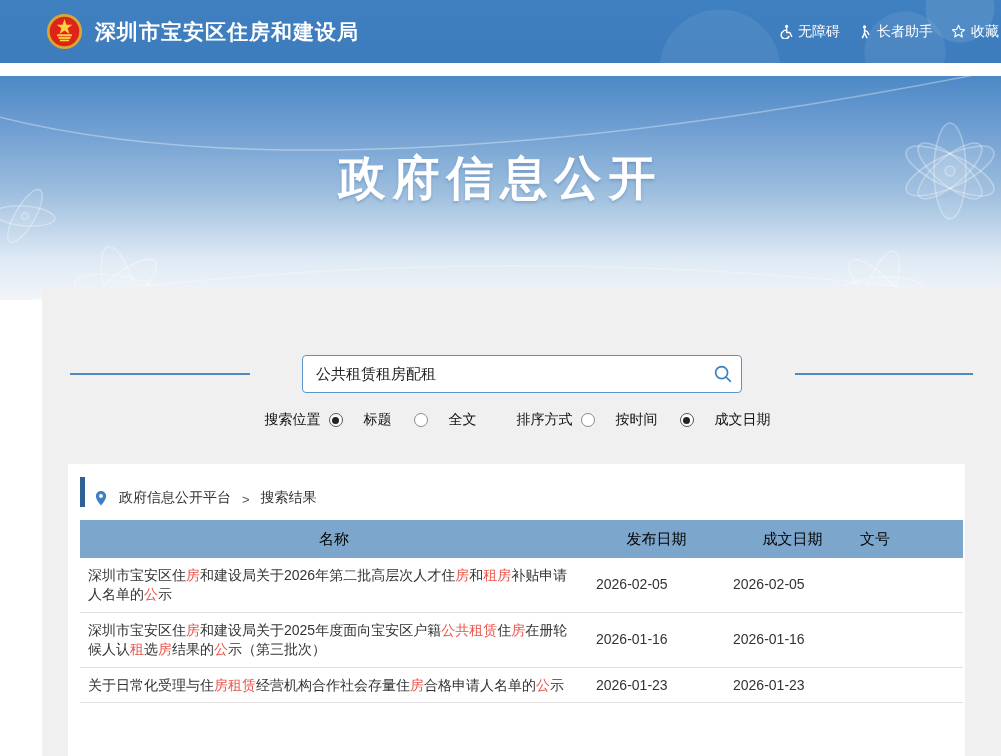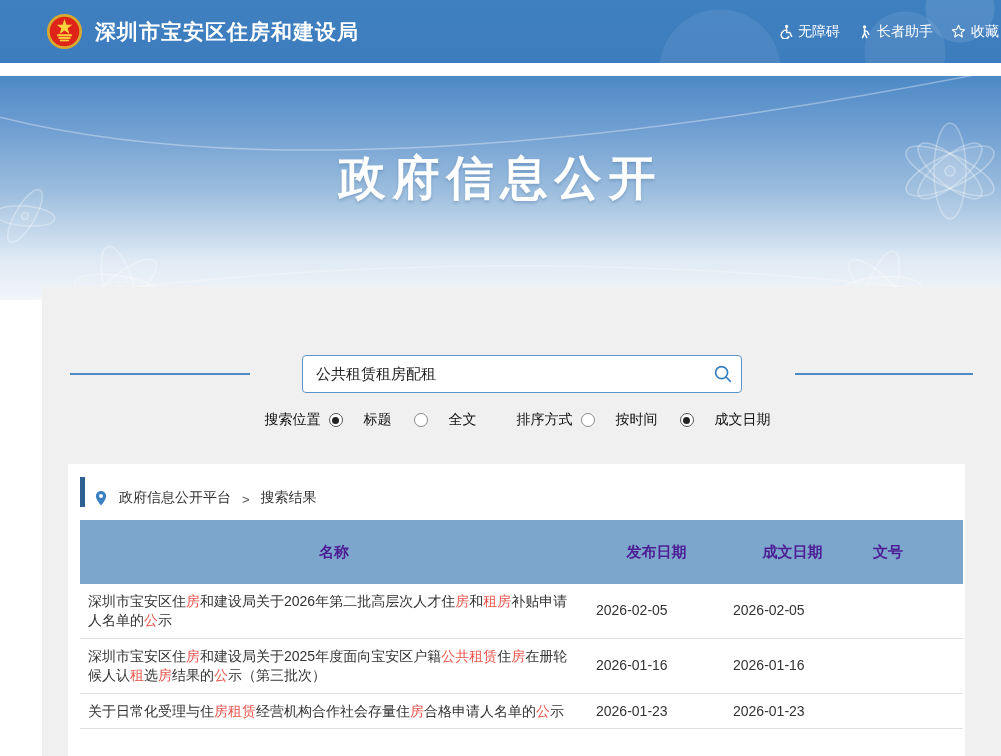--- a/index.html
+++ b/index.html
@@ -72,21 +72,21 @@
   .card{position:absolute;left:26px;top:177px;width:897px;bottom:0;background:#fff;}
   .breadcrumb{
     margin:13px 12px 0 12px;height:30px;display:flex;align-items:flex-end;
     border-left:5px solid #2e6094;padding-left:9px;gap:11px;font-size:14px;color:#333;
   }
   .crumb-root{cursor:pointer;}
   .crumb-sep{color:#555;font-size:13px;}
   
   table.results{border-collapse:collapse;margin:13px 2px 0 12px;width:883px;table-layout:fixed;}
   table.results thead th{
-    background:#7ca6cc;color:#4c1d95;font-size:15px;font-weight:bold;height:38px;padding:13px;
+    background:#7ca6cc;color:#000000;font-size:15px;font-weight:normal;height:38px;padding:0;
   }
   th.col-name{text-align:center;}
   th.col-pub,th.col-doc{text-align:center;padding-left:10px;}
   th.col-num{text-align:left;}
   table.results tbody td{
     border-bottom:1px solid #e0e0e0;font-size:14px;color:#333;
     padding:8px 8px;line-height:1.35;vertical-align:middle;
   }
   td.cell-name{padding-left:8px;padding-right:14px;}
   td.cell-date{padding-left:9px;white-space:nowrap;}

